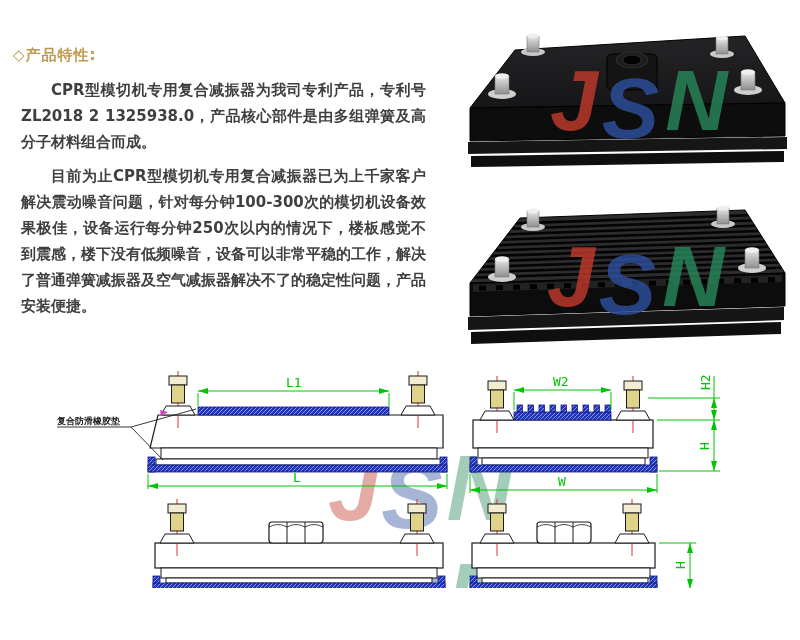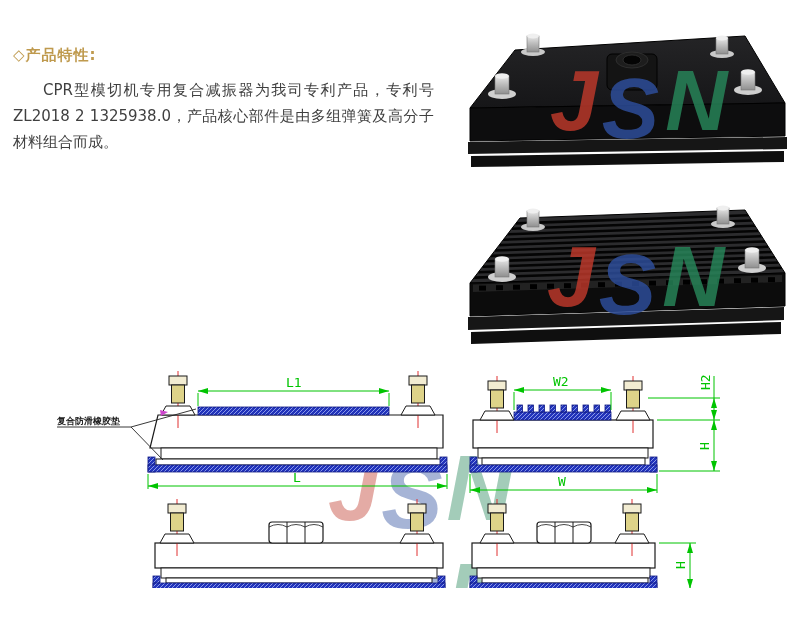--- a/index.html
+++ b/index.html
@@ -2,22 +2,22 @@
 <html><head>
 <meta charset="utf-8">
 <style>
   html,body { margin:0; padding:0; background:#ffffff; }
   .page { position:relative; width:800px; height:588px; background:#ffffff;
           font-family:"DejaVu Sans","Liberation Sans",sans-serif; overflow:hidden; }
 
   
   .features { position:absolute; left:13px; top:46px; width:421px; }
   .feat-title { color:#bf9a4e; font-weight:bold; font-size:15px; margin:0 0 12px 0; letter-spacing:1px; }
-  .features p { margin:0; font-size:15px; line-height:26px; color:#3f3f3f;
-                text-indent:2em; text-align:justify; }
+  .features p { margin:8px; font-size:15px; line-height:26px; color:#3f3f3f;
+                text-indent:2em; text-align:justify;font-weight:bold; }
 
   
   .photo { position:absolute; }
   .photo1 { left:440px; top:8px;  width:360px; height:180px; }
   .photo2 { left:435px; top:188px; width:365px; height:172px; }
 
   
   .drawings { position:absolute; left:0; top:360px; width:800px; height:280px; }
   .dim  { fill:#00c400; font-family:"DejaVu Sans Mono","Liberation Mono",monospace; font-size:13px; }
   .callout { fill:#222222; font-size:9px; font-weight:bold; }
@@ -26,20 +26,21 @@
   .wm-faint { font-size:92px; opacity:0.42; }
 </style>
 </head>
 <body>
 
 <div class="page">
 
   <div class="features">
     <div class="feat-title">◇产品特性:</div>
     <p>CPR型模切机专用复合减振器为我司专利产品，专利号ZL2018 2 1325938.0，产品核心部件是由多组弹簧及高分子材料组合而成。</p>
+    <p>目前为止CPR型模切机专用复合减振器已为上千家客户解决震动噪音问题，针对每分钟100-300次的模切机设备效果极佳，设备运行每分钟250次以内的情况下，楼板感觉不到震感，楼下没有低频噪音，设备可以非常平稳的工作，解决了普通弹簧减振器及空气减振器解决不了的稳定性问题，产品安装便捷。</p>
   </div>
 
   <svg class="photo photo1" viewBox="0 0 360 180">
     <defs>
       <linearGradient id="steel" x1="0" y1="0" x2="0" y2="1">
         <stop offset="0" stop-color="#e8e8e8"></stop>
           <stop offset="0.5" stop-color="#b9b9b9"></stop>
           <stop offset="1" stop-color="#8f8f8f"></stop>
       </linearGradient>
       <linearGradient id="topface" x1="0" y1="0" x2="0" y2="1">

